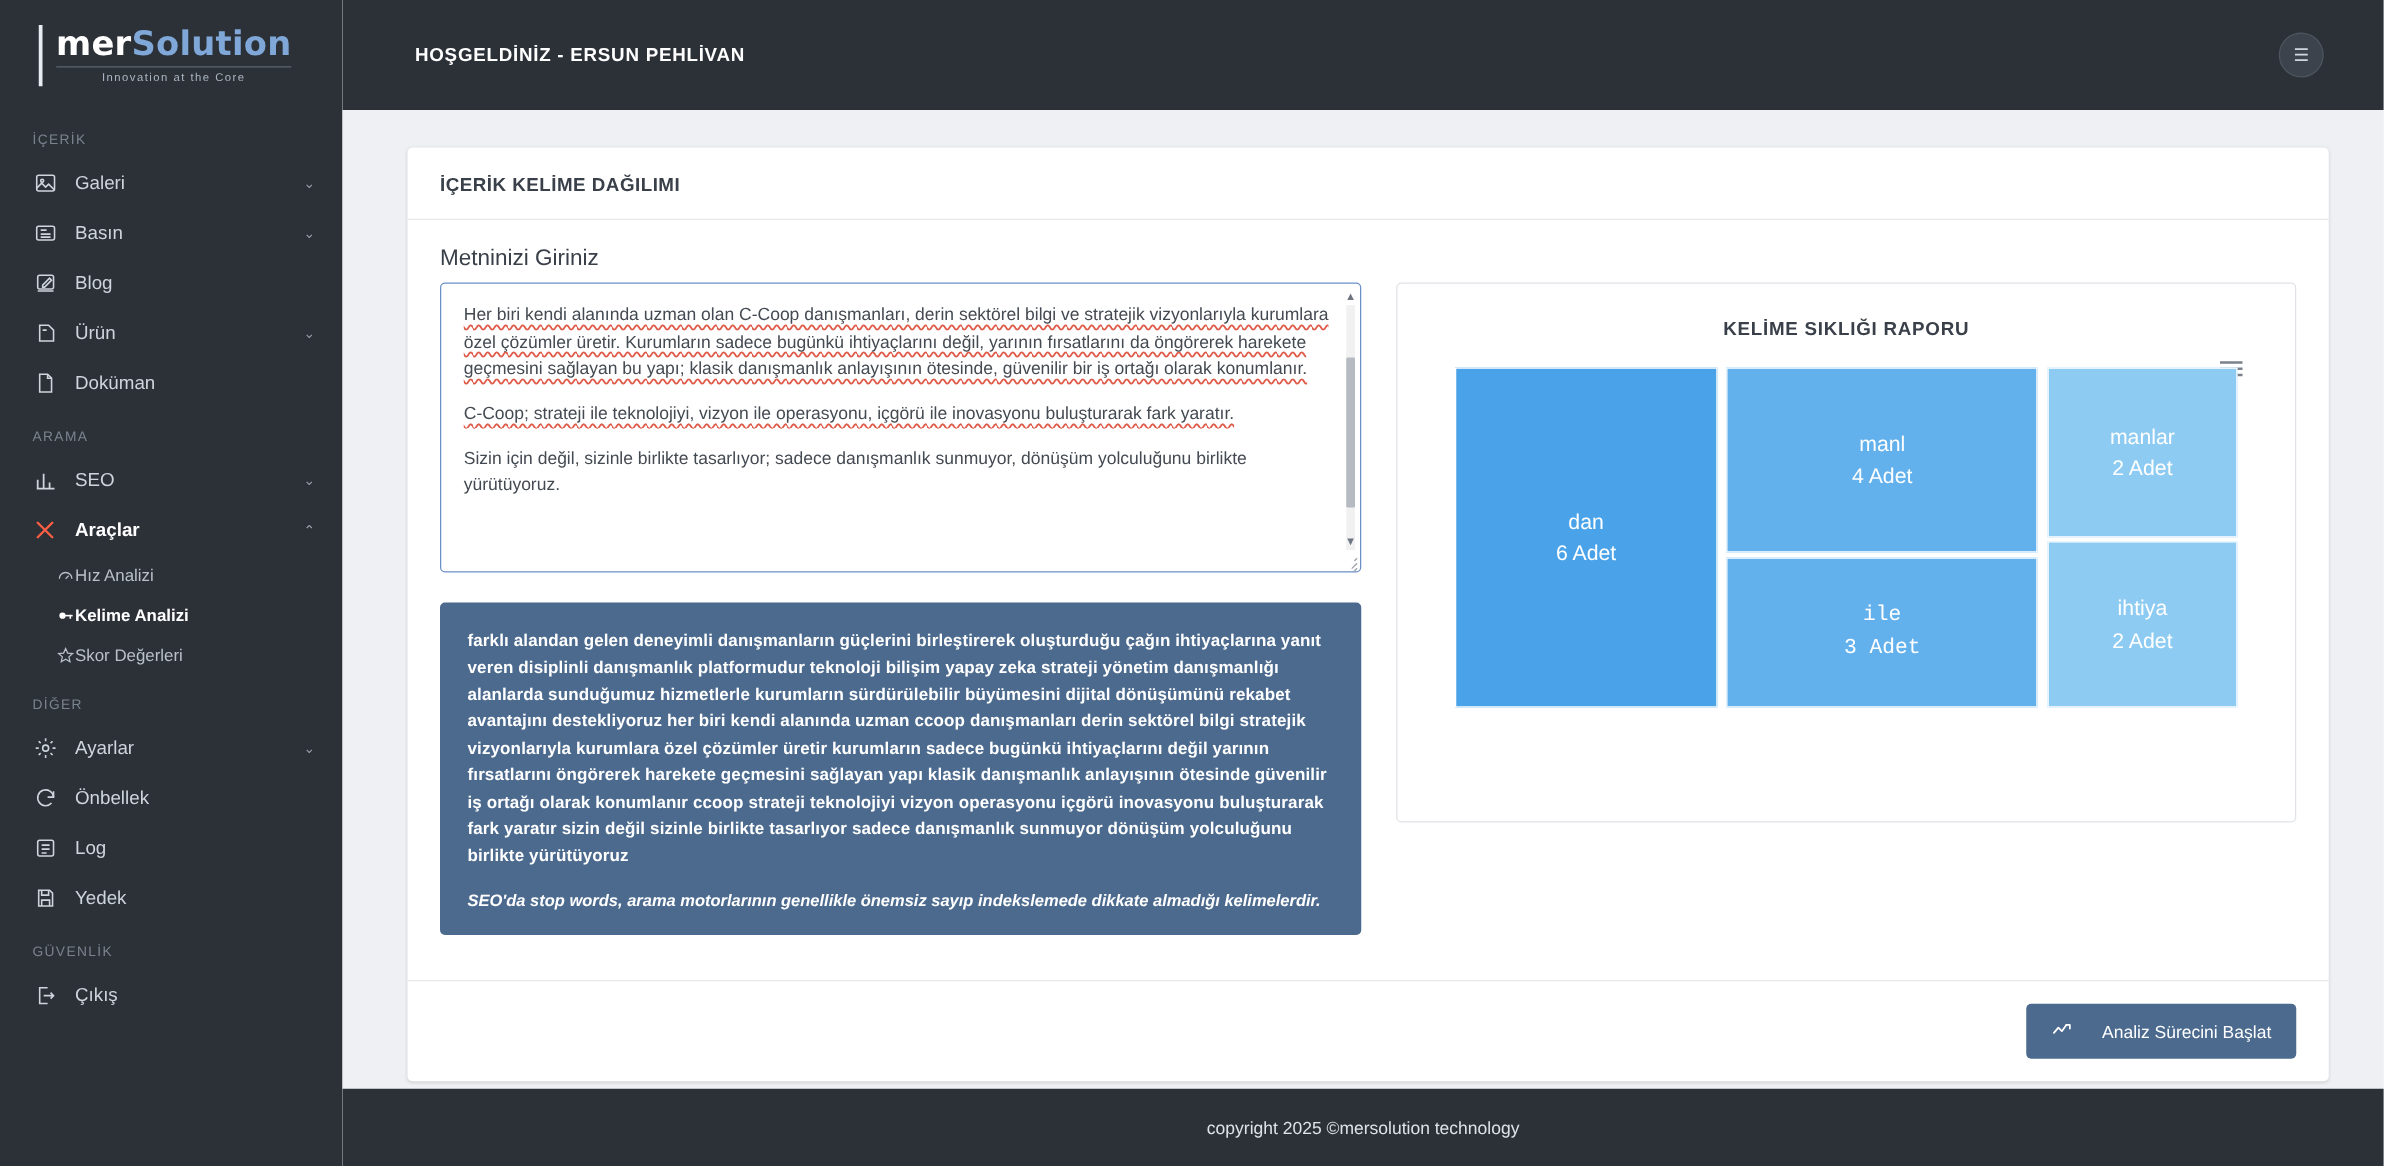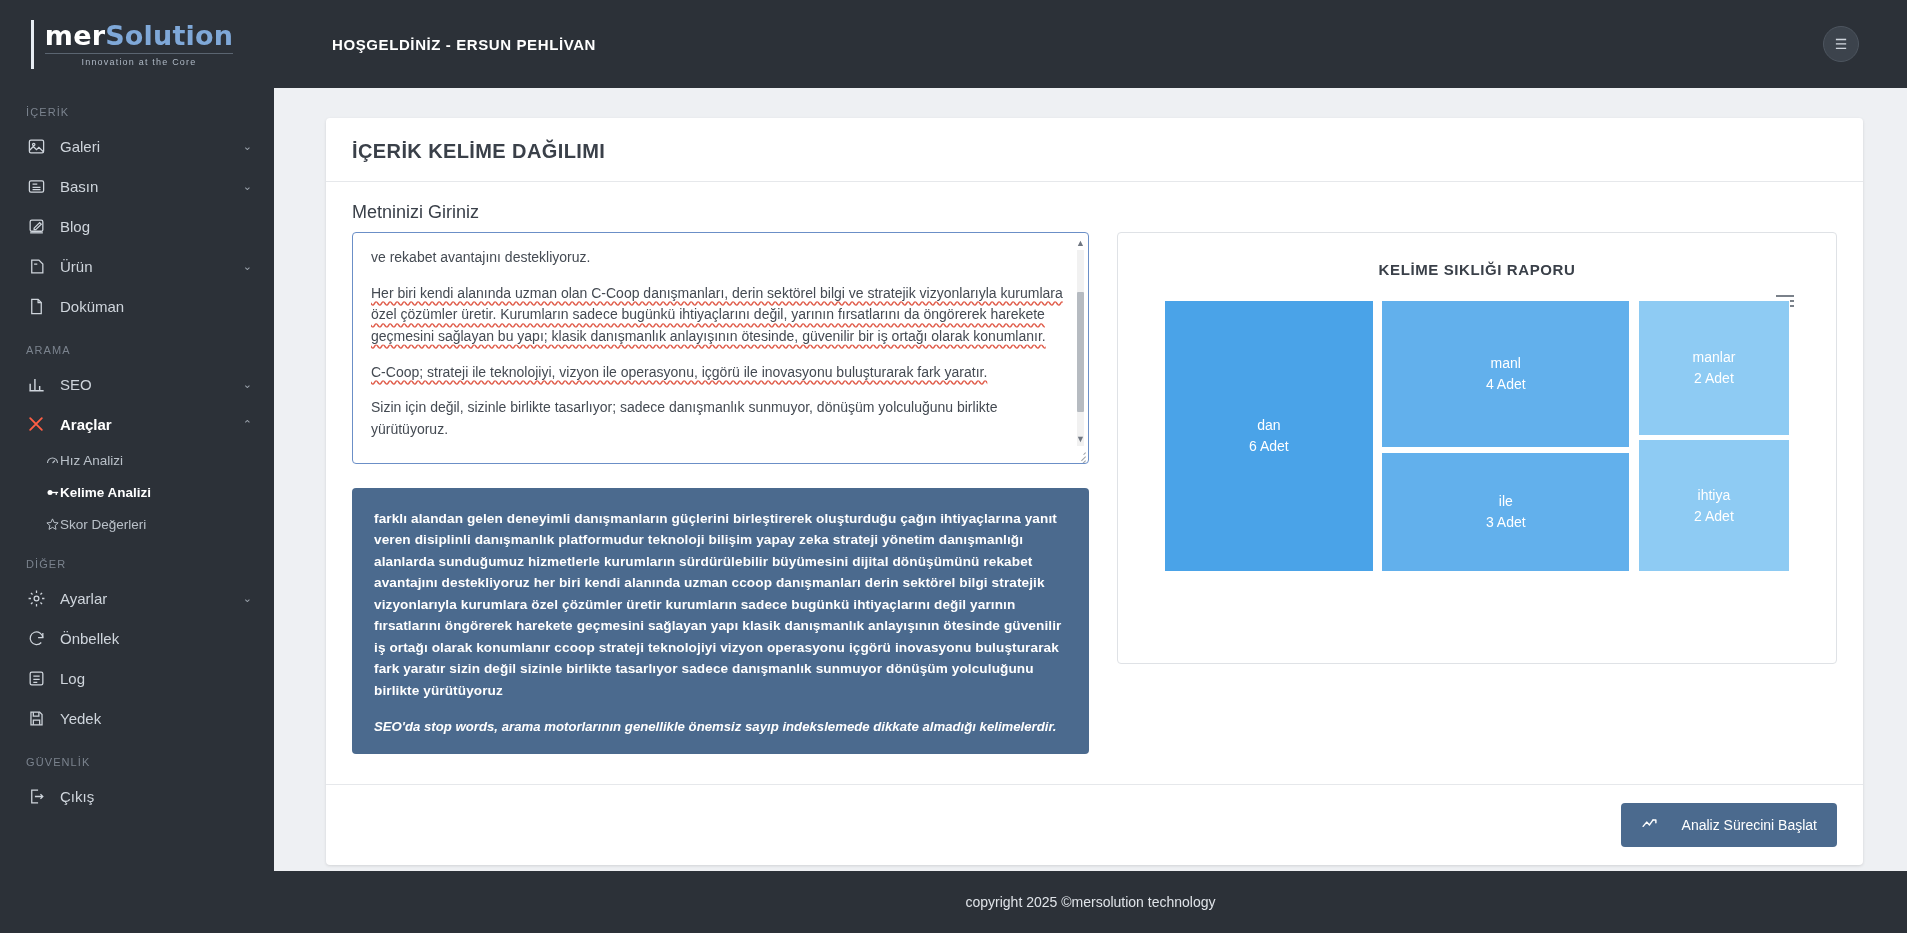--- a/index.html
+++ b/index.html
@@ -74,21 +74,21 @@
     display: flex; align-items: center; justify-content: center;
     color: #cfd5dc; font-size: 14px;
   }
   .content { flex: 1; padding: 30px 44px 0 52px; overflow: hidden; }
   .card {
     background: #fff; border-radius: 4px; box-shadow: 0 1px 3px rgba(0,0,0,.12);
     width: 100%; height: 747px; display: flex; flex-direction: column;
   }
   .card-head {
     padding: 22px 26px 18px 26px; border-bottom: 1px solid #e6e8eb;
-    font-size: 20px; font-weight: 700; color: #3a4049; letter-spacing: .4px;
+    font-size: 15px; font-weight: 700; color: #3a4049; letter-spacing: .4px;
   }
   .card-body { padding: 20px 26px 0 26px; flex: 1; display: flex; flex-direction: column; }
   .field-label { font-size: 18px; color: #3a4049; margin-bottom: 9px; }
 
   .cols { display: flex; gap: 28px; }
   .left-col { width: 737px; flex: 0 0 737px; }
   .right-col { flex: 1; }
 
   .textarea-box {
     border: 1px solid #6b8fc7; border-radius: 4px; height: 232px;
@@ -120,21 +120,21 @@
     padding: 18px 18px 22px 18px; height: 432px; position: relative;
   }
   .report-title { text-align: center; font-size: 15px; font-weight: 700; color: #3a4049; letter-spacing: .6px; margin-top: 10px; }
   .hamburger { position: absolute; right: 42px; top: 62px; width: 18px; cursor: pointer; }
   .hamburger i { display: block; height: 2px; background: #7a818a; margin-bottom: 3px; }
 
   .treemap { position: relative; margin: 22px 28px 0 28px; height: 272px; }
   .tm-cell {
     position: absolute; border: 1px solid #ffffff; color: #fff;
     display: flex; flex-direction: column; align-items: center; justify-content: center;
-    font-size: 14px; line-height: 1.5; text-align: center; cursor: pointer;
+    font-size: 17px; line-height: 1.5; text-align: center; cursor: pointer;
   }
 
   .card-foot { border-top: 1px solid #e6e8eb; padding: 18px 26px; display: flex; justify-content: flex-end; margin-top: 14px; }
   .btn-primary {
     background: #4b6a8e; color: #fff; border: none; border-radius: 4px;
     padding: 12px 20px; font-size: 14px; display: flex; align-items: center; gap: 24px;
     cursor: pointer; font-family: "Liberation Sans", sans-serif;
   }
   .footer { height: 62px; background: #2c3138; color: #dfe3e8; display: flex; align-items: center; justify-content: center; font-size: 14px; }
 </style>
@@ -326,21 +326,20 @@
         <div class="card-head">İÇERİK KELİME DAĞILIMI</div>
 
         <div class="card-body">
           <div class="field-label">Metninizi Giriniz</div>
 
           <div class="cols">
 
             <div class="left-col">
               <div class="textarea-box">
                 <div class="ta-text">
-                  <p>ve rekabet avantajını destekliyoruz.</p>
                   <p class="sq">Her biri kendi alanında uzman olan C-Coop danışmanları, derin sektörel bilgi ve stratejik vizyonlarıyla kurumlara özel çözümler üretir. Kurumların sadece bugünkü ihtiyaçlarını değil, yarının fırsatlarını da öngörerek harekete geçmesini sağlayan bu yapı; klasik danışmanlık anlayışının ötesinde, güvenilir bir iş ortağı olarak konumlanır.</p>
                   <p class="sq">C-Coop; strateji ile teknolojiyi, vizyon ile operasyonu, içgörü ile inovasyonu buluşturarak fark yaratır.</p>
                   <p>Sizin için değil, sizinle birlikte tasarlıyor; sadece danışmanlık sunmuyor, dönüşüm yolculuğunu birlikte yürütüyoruz.</p>
                 </div>
                 <div class="scrollbar">
                   <div class="arrow-up">▲</div>
                   <div class="scroll-track"></div>
                   <div class="scroll-thumb"></div>
                   <div class="arrow-down">▼</div>
                 </div>
@@ -367,21 +366,21 @@
                   </div>
                 <div class="treemap" id="treemap">
                     <div class="tm-cell" style="left: 0%; top: 0%; width: 33.5%; height: 100%; background: rgb(74, 163, 232);">
                       <div>dan</div>
                       <div>6 Adet</div>
                     </div>
                     <div class="tm-cell" style="left: 34.7%; top: 0%; width: 39.8%; height: 54.5%; background: rgb(98, 176, 236);">
                       <div>manl</div>
                       <div>4 Adet</div>
                     </div>
-                    <div class="tm-cell" style="left: 34.7%; top: 55.7%; width: 39.8%; height: 44.3%; background: rgb(98, 176, 236);">
+                    <div class="tm-cell" style="left: 34.7%; top: 55.7%; width: 39.8%; height: 44.3%; background: rgb(98, 176, 236); font-family: Liberation Mono, monospace;">
                       <div>ile</div>
                       <div>3 Adet</div>
                     </div>
                     <div class="tm-cell" style="left: 75.7%; top: 0%; width: 24.3%; height: 50%; background: rgb(142, 203, 243);">
                       <div>manlar</div>
                       <div>2 Adet</div>
                     </div>
                     <div class="tm-cell" style="left: 75.7%; top: 51.2%; width: 24.3%; height: 48.8%; background: rgb(142, 203, 243);">
                       <div>ihtiya</div>
                       <div>2 Adet</div>

